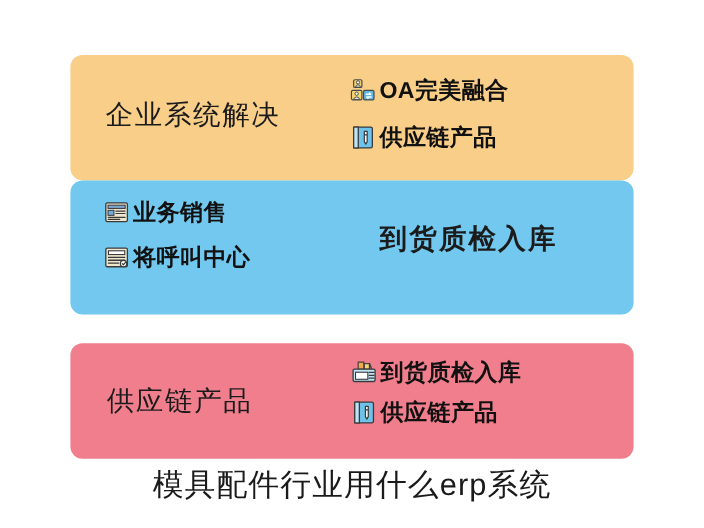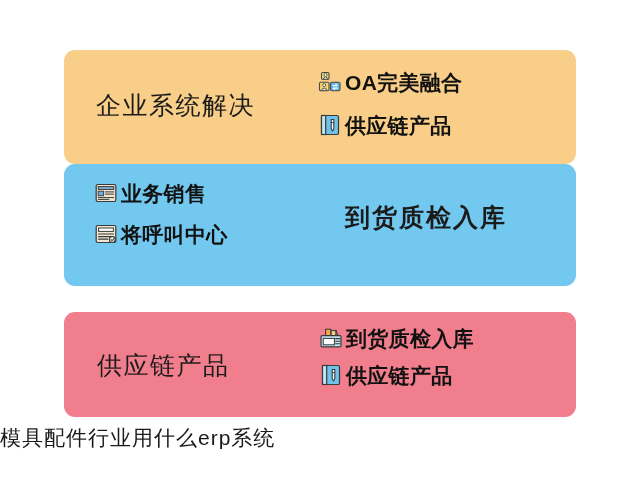--- a/index.html
+++ b/index.html
@@ -77,22 +77,23 @@
 
   
   .p-pink .panel-heading { position: absolute; left: 33px; top: 41px; }
   .p-pink .panel-items   { position: absolute; left: 255px; top: 14px; gap: 13px; }
 
   .caption {
     position: absolute;
     left: 0;
     top: 427px;
     width: 640px;
+    text-align: center;
     color: #1a1a1a;
-    font-size: 21px;
+    font-size: 28px;
     letter-spacing: 1px;
     line-height: 1;
   }
 </style>
 </head>
 <body>
 
 <div id="infographic">
 
   <div class="panel p-orange">

